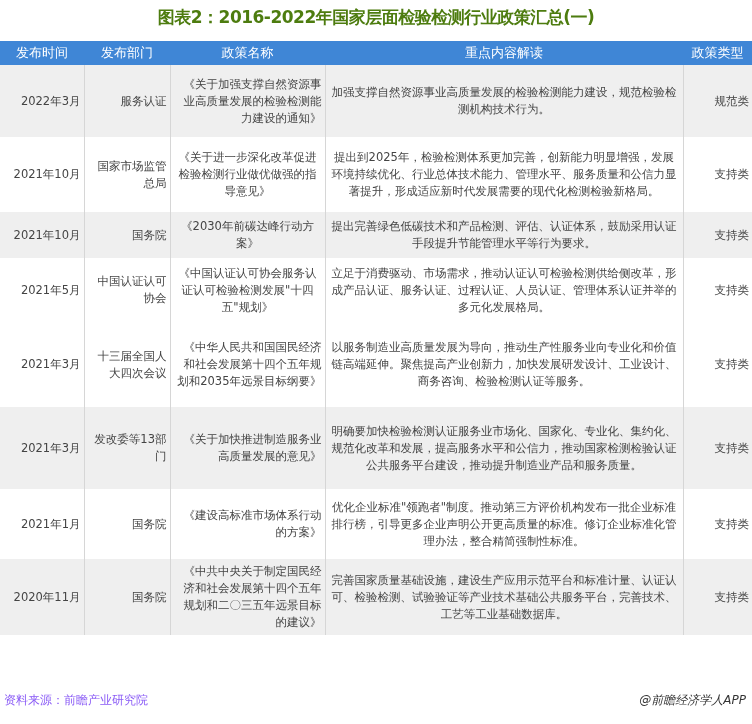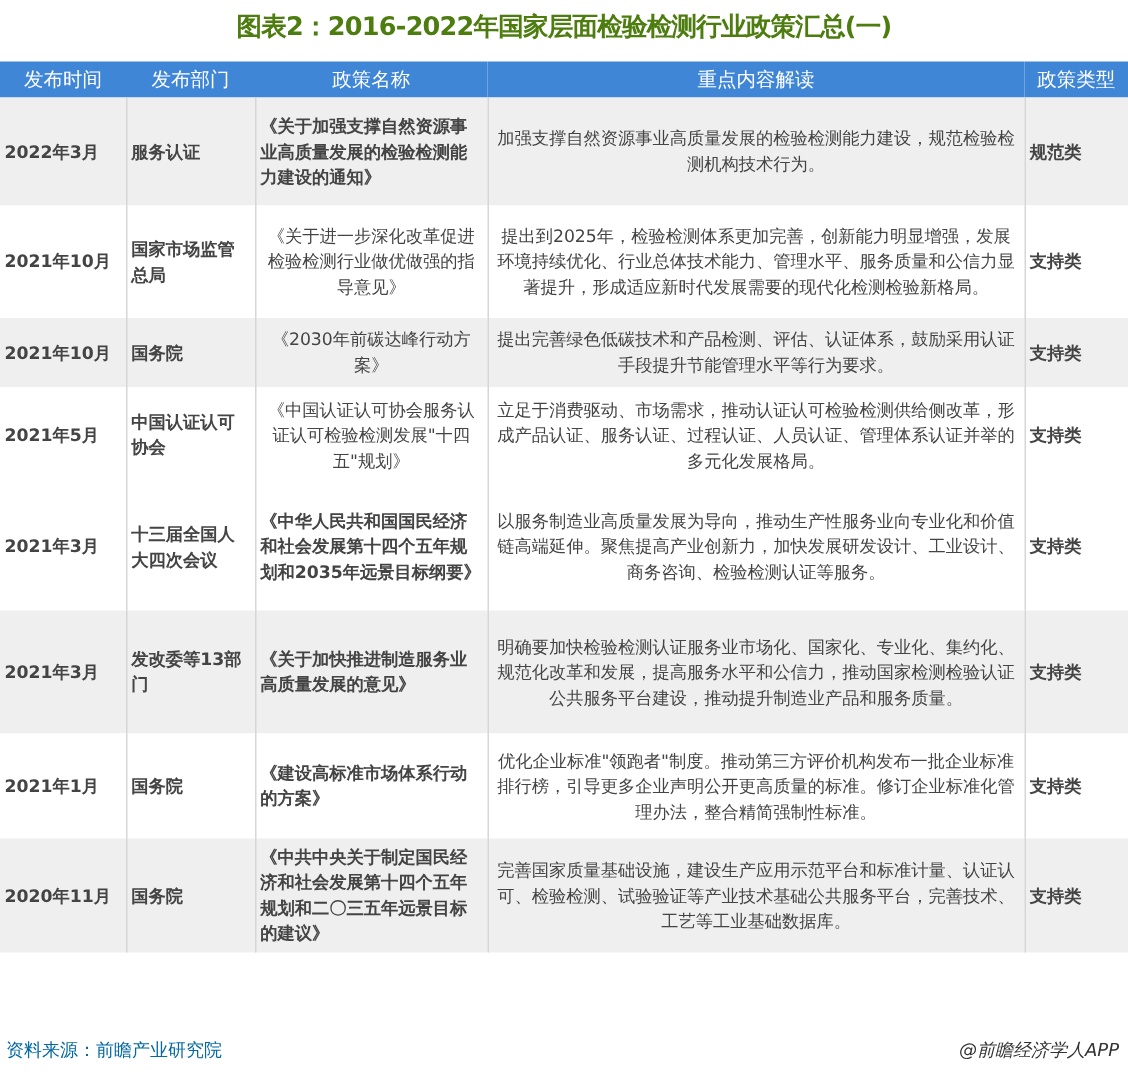--- a/index.html
+++ b/index.html
@@ -7,23 +7,23 @@
          font-family:"DejaVu Sans","Liberation Sans",sans-serif; color:#333; }
   .title { position:absolute; top:6px; left:0; width:752px; text-align:center;
            font-size:17px; font-weight:bold; color:#4d7c0f; letter-spacing:-0.5px; }
   table { position:absolute; top:41px; left:0; width:752px; border-collapse:collapse; table-layout:fixed; }
   th { background:#3f86d6; color:#fff; font-weight:normal; font-size:13px; height:24px; padding:0; }
   td { font-size:11.5px; line-height:17px; color:#444; padding:2px 3px; vertical-align:middle;
        border-left:1px solid #d6d6d6; }
   td:first-child { border-left:none;margin-top:44px; }
   tr.odd td { background:#efefef; }
   tr.even td { background:#ffffff; }
-  td.c { text-align:left;font-weight:bold; }
+  td.c { text-align:right; }
   td.l { text-align:center; }
-  .footer-left { position:absolute; left:4px; top:692px; font-size:12px; color:#0369a1; }
+  .footer-left { position:absolute; left:4px; top:692px; font-size:12px; color:#8b5cf6; }
   .footer-right { position:absolute; right:6px; top:692px; font-size:12px; color:#333;font-style:italic; }
 </style>
 </head>
 <body>
 
 <div class="title">图表2：2016-2022年国家层面检验检测行业政策汇总(一)</div>
 
 <table>
   <colgroup>
     <col style="width:84px">

